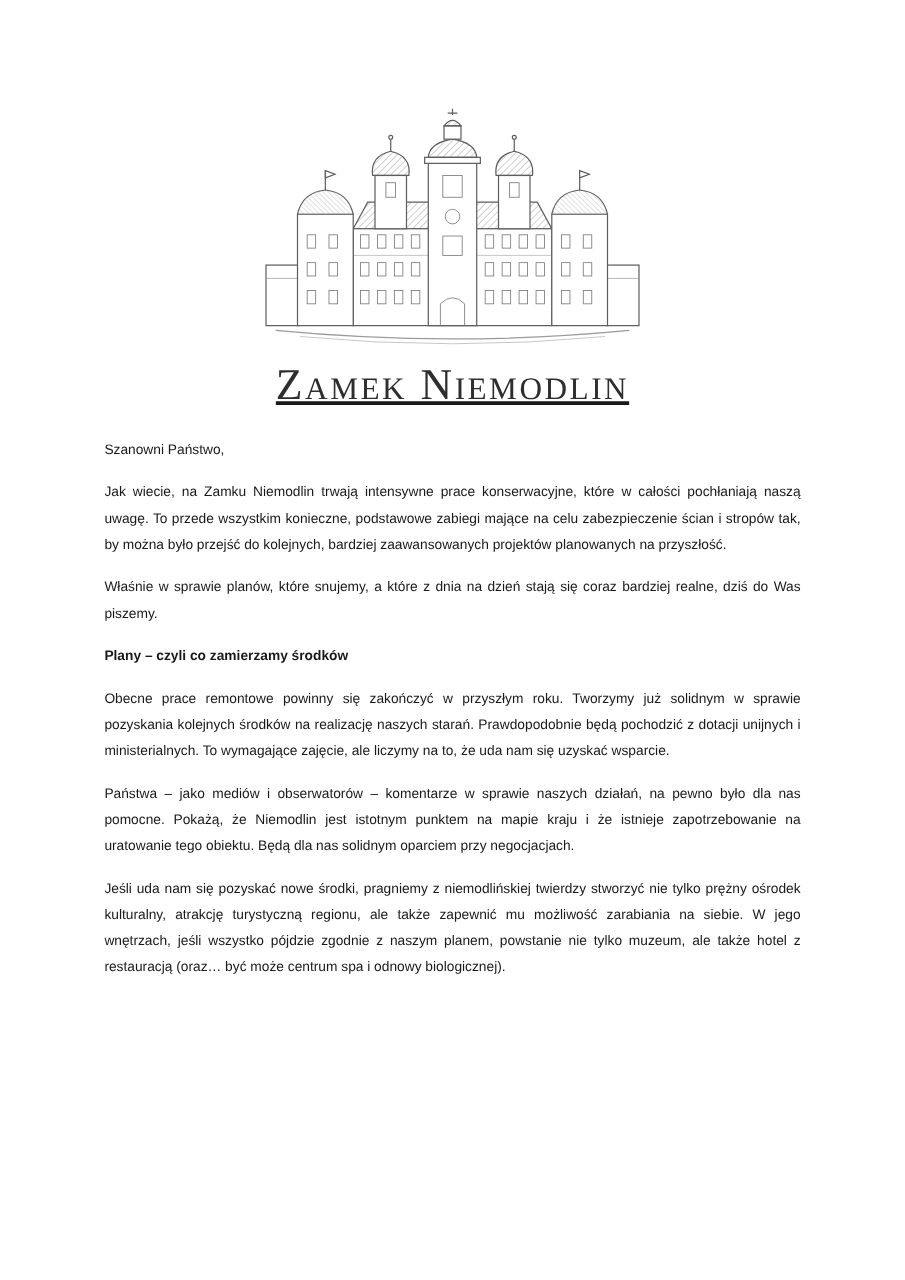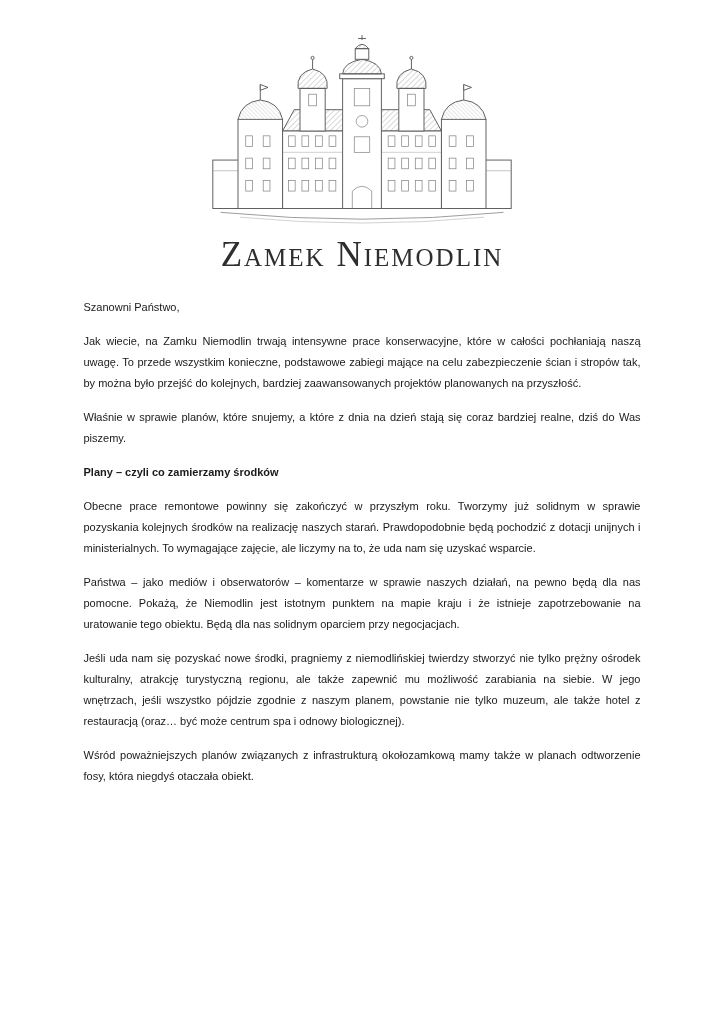--- a/index.html
+++ b/index.html
@@ -11,22 +11,23 @@
     width: 724px;
     height: 1024px;
     margin: 0 auto;
     background: #ffffff;
     overflow: hidden;
     font-family: "Liberation Sans", sans-serif;
     color: #191919;
     box-sizing: border-box;
   }
   .logo-block {
-    padding-top: 34px;
+    padding-top: 86px;
     text-align: center;
+    text-decoration: underline;
   }
   .castle-art {
     display: inline-block;
     line-height: 0;
   }
   .logo-title {
     margin-top: 4px;
     font-family: "Liberation Serif", serif;
     font-variant: small-caps;
     font-size: 35px;
@@ -169,18 +170,17 @@
 
     <div class="logo-title">Zamek Niemodlin</div>
   </div>
 
   <div class="content">
     <p class="salutation">Szanowni Państwo,</p>
     <p>Jak wiecie, na Zamku Niemodlin trwają intensywne prace konserwacyjne, które w całości pochłaniają naszą uwagę. To przede wszystkim konieczne, podstawowe zabiegi mające na celu zabezpieczenie ścian i stropów tak, by można było przejść do kolejnych, bardziej zaawansowanych projektów planowanych na przyszłość.</p>
     <p>Właśnie w sprawie planów, które snujemy, a które z dnia na dzień stają się coraz bardziej realne, dziś do Was piszemy.</p>
     <p class="section-heading">Plany – czyli co zamierzamy środków</p>
     <p>Obecne prace remontowe powinny się zakończyć w przyszłym roku. Tworzymy już solidnym w sprawie pozyskania kolejnych środków na realizację naszych starań. Prawdopodobnie będą pochodzić z dotacji unijnych i ministerialnych. To wymagające zajęcie, ale liczymy na to, że uda nam się uzyskać wsparcie.</p>
-    <p>Państwa – jako mediów i obserwatorów – komentarze w sprawie naszych działań, na pewno będą dla nas pomocne. Pokażą, że Niemodlin jest istotnym punktem na mapie kraju i że istnieje zapotrzebowanie na uratowanie tego obiektu. Będą dla nas solidnym oparciem przy negocjacjach.</p>
+    <p>Państwa – jako mediów i obserwatorów – komentarze w sprawie naszych działań, na pewno było dla nas pomocne. Pokażą, że Niemodlin jest istotnym punktem na mapie kraju i że istnieje zapotrzebowanie na uratowanie tego obiektu. Będą dla nas solidnym oparciem przy negocjacjach.</p>
     <p>Jeśli uda nam się pozyskać nowe środki, pragniemy z niemodlińskiej twierdzy stworzyć nie tylko prężny ośrodek kulturalny, atrakcję turystyczną regionu, ale także zapewnić mu możliwość zarabiania na siebie. W jego wnętrzach, jeśli wszystko pójdzie zgodnie z naszym planem, powstanie nie tylko muzeum, ale także hotel z restauracją (oraz… być może centrum spa i odnowy biologicznej).</p>
-    <p>Wśród poważniejszych planów związanych z infrastrukturą okołozamkową mamy także w planach odtworzenie fosy, która niegdyś otaczała obiekt.</p>
   </div>
 
 </div>
 
 </body></html>

